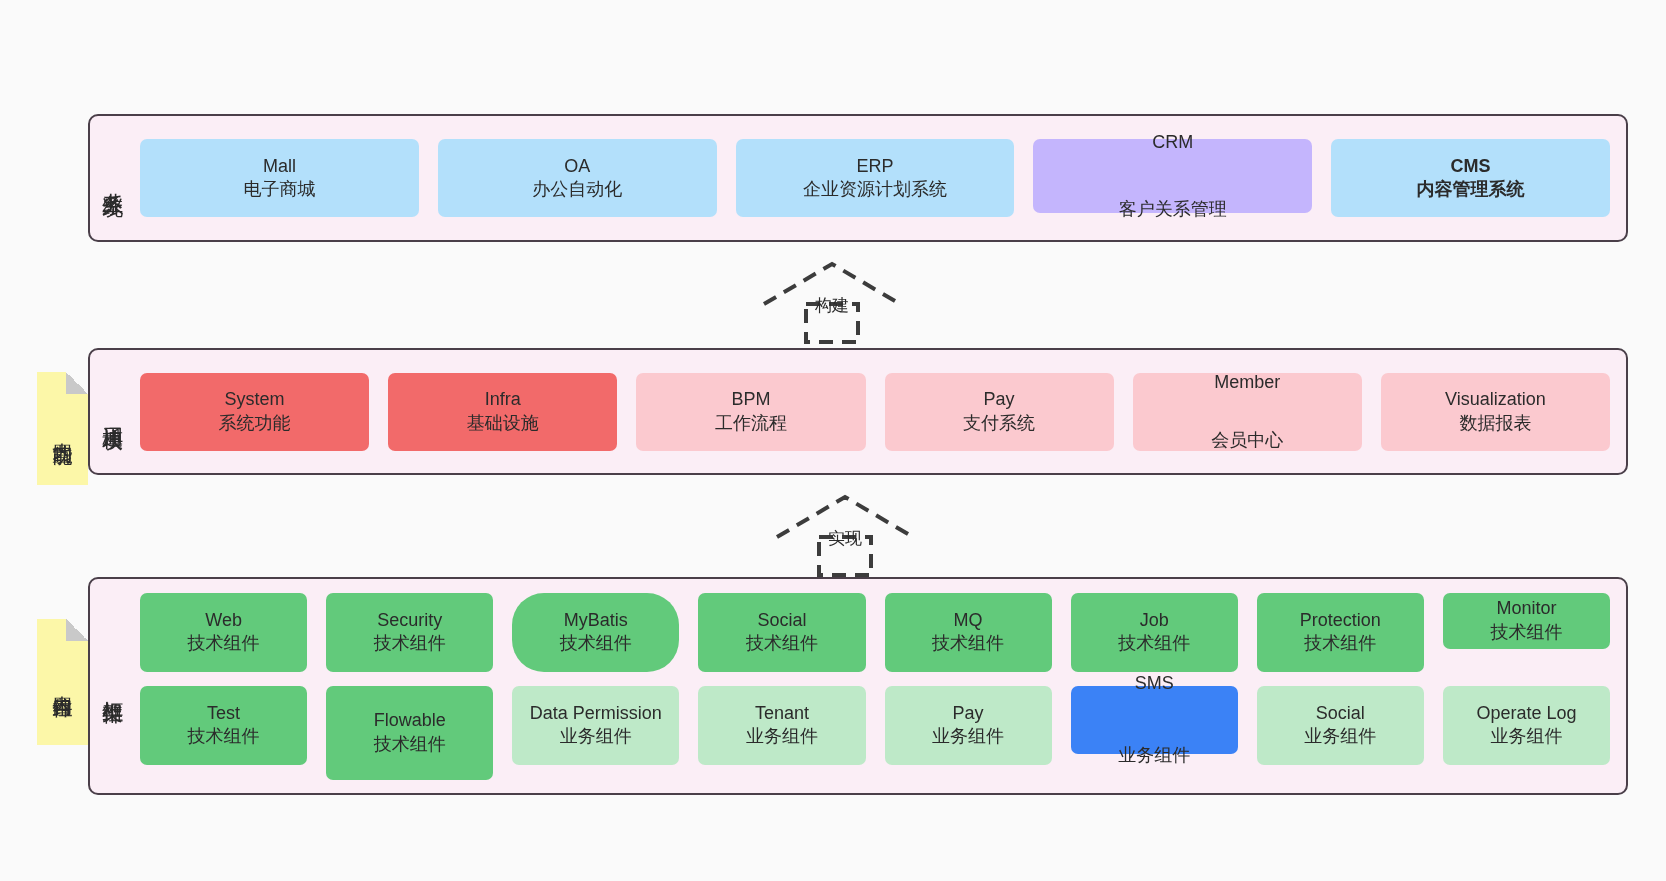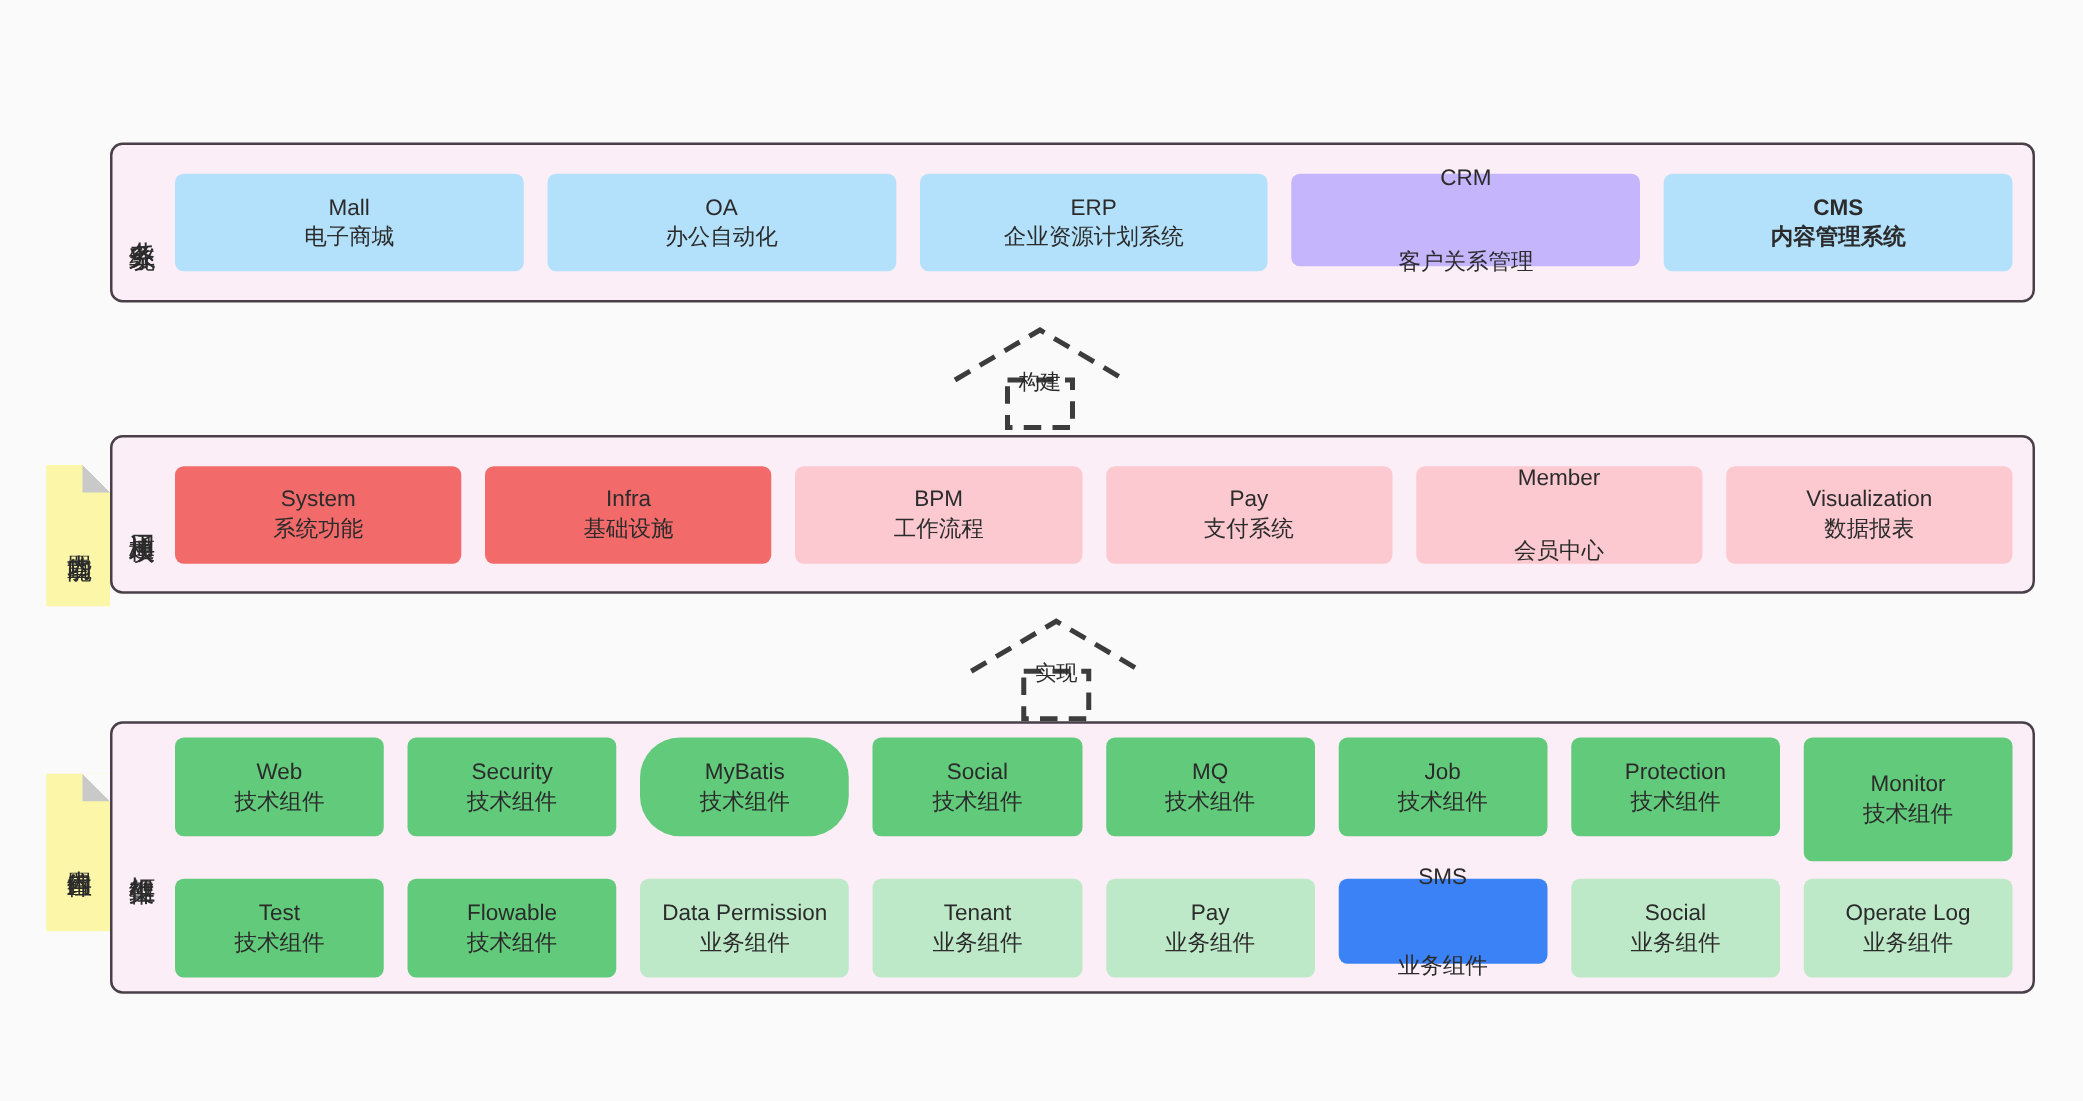--- a/index.html
+++ b/index.html
@@ -240,32 +240,32 @@
           <span class="l2">技术组件</span>
         </div>
         <div class="card" style="background:#62ca7b;height:79px;">
           <span class="l1">Job</span>
           <span class="l2">技术组件</span>
         </div>
         <div class="card" style="background:#62ca7b;height:79px;">
           <span class="l1">Protection</span>
           <span class="l2">技术组件</span>
         </div>
-        <div class="card" style="background:#62ca7b;height:99px;">
+        <div class="card" style="background:#62ca7b;height:56px;">
           <span class="l1">Monitor</span>
           <span class="l2">技术组件</span>
         </div>
       </div>
 
       <div class="row">
         <div class="card" style="background:#62ca7b;height:79px;">
           <span class="l1">Test</span>
           <span class="l2">技术组件</span>
         </div>
-        <div class="card" style="background:#62ca7b;height:79px;">
+        <div class="card" style="background:#62ca7b;height:94px;">
           <span class="l1">Flowable</span>
           <span class="l2">技术组件</span>
         </div>
         <div class="card" style="background:#bee9c8;height:79px;">
           <span class="l1">Data Permission</span>
           <span class="l2">业务组件</span>
         </div>
         <div class="card" style="background:#bee9c8;height:79px;">
           <span class="l1">Tenant</span>
           <span class="l2">业务组件</span>

